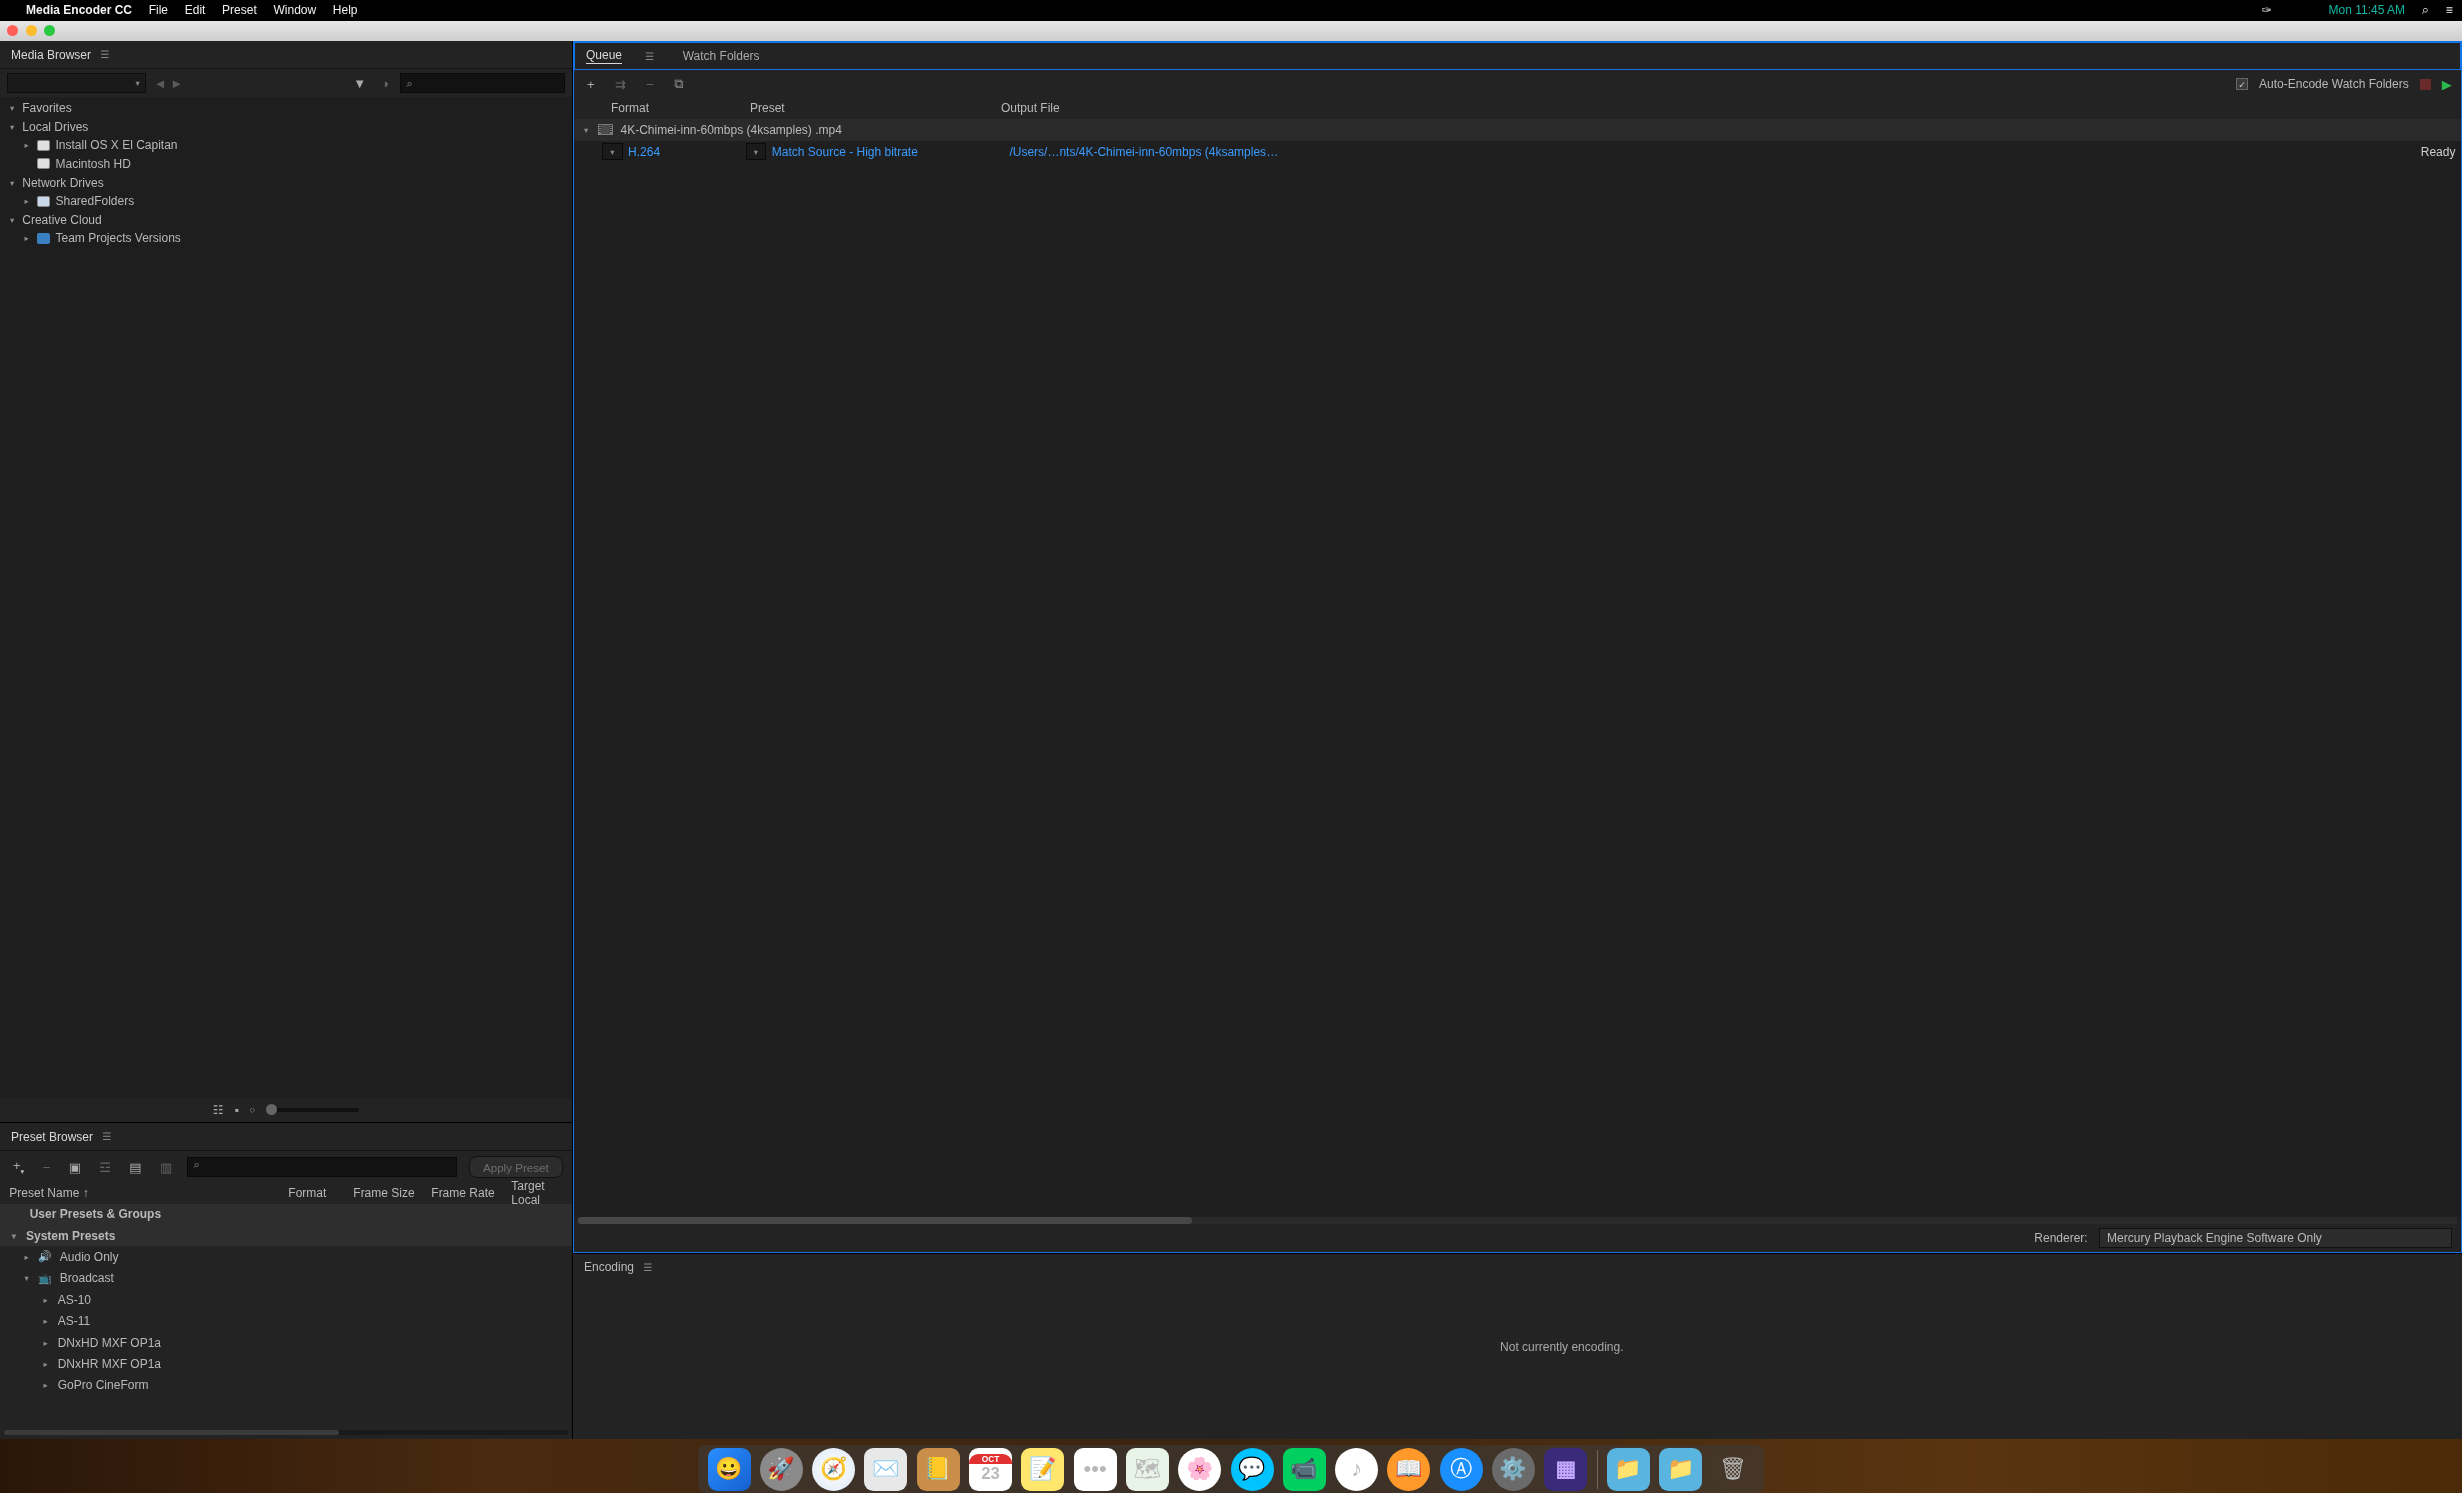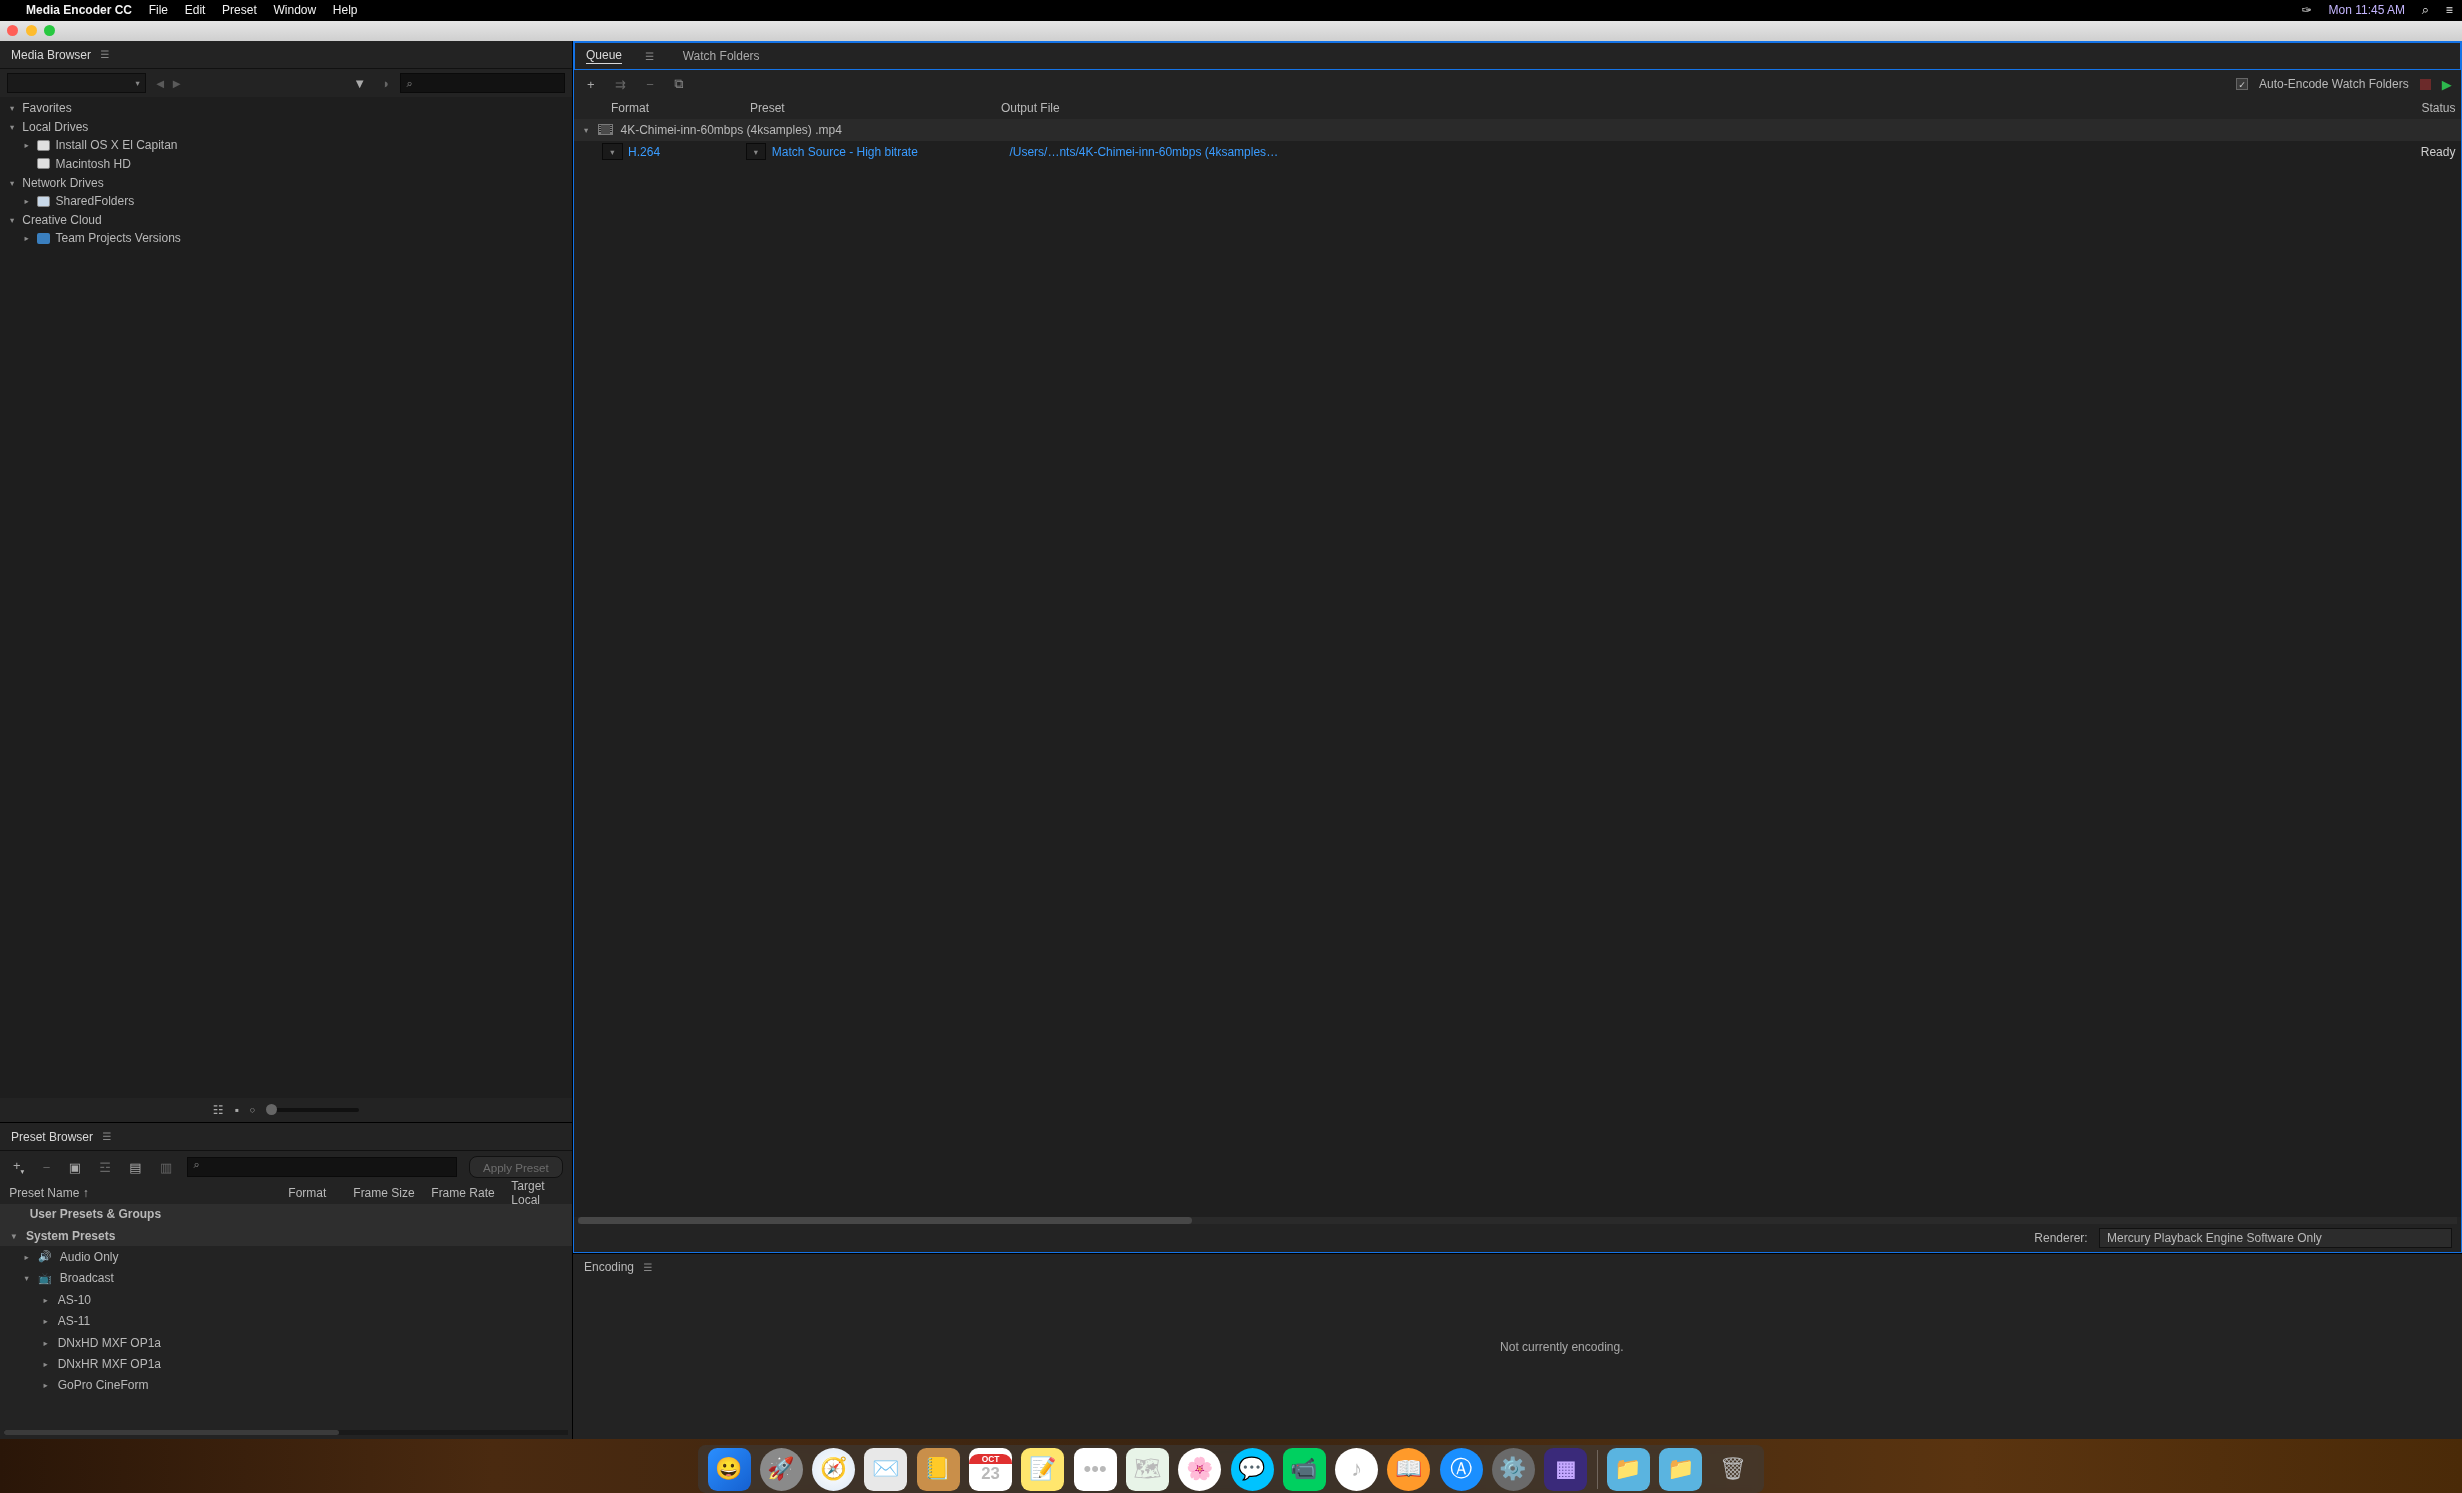--- a/index.html
+++ b/index.html
@@ -117,21 +117,21 @@
 <div class="menubar">
   <span class="apple"></span>
   <span class="app-name mitem">Media Encoder CC</span>
   <span class="mitem">File</span>
   <span class="mitem">Edit</span>
   <span class="mitem">Preset</span>
   <span class="mitem">Window</span>
   <span class="mitem">Help</span>
   <span class="spacer"></span>
   <span style="color:#ddd;">✑</span>
-  <span style="color:#c4b5fd;">Mon 11:45 AM</span>
+  <span style="color:#14b8a6;margin-left:40px;">Mon 11:45 AM</span>
   <span style="color:#eee;font-size:13px;">⌕</span>
   <span style="color:#eee;">≡</span>
 </div>
 
 <div class="titlebar">
   <div class="traffic red"></div>
   <div class="traffic yellow"></div>
   <div class="traffic green"></div>
 </div>
 
@@ -285,21 +285,20 @@
           <span class="chk">✓</span>
           <span>Auto-Encode Watch Folders</span>
           <span class="stop-btn"></span>
           <span class="play-btn">▶</span>
         </div>
       </div>
       <div class="q-header">
         <span class="qh-fmt">Format</span>
         <span class="qh-pre">Preset</span>
         <span class="qh-out">Output File</span>
-        <span class="qh-stat">Status</span>
       </div>
       <div class="q-body">
         <div class="q-item-h">
           <span class="tw">▾</span>
           <span class="vid-icon"></span>
           <span>4K-Chimei-inn-60mbps (4ksamples) .mp4</span>
         </div>
         <div class="q-item-row">
           <span class="sel-chip">▾</span>
           <span class="link q-fmt">H.264</span>

